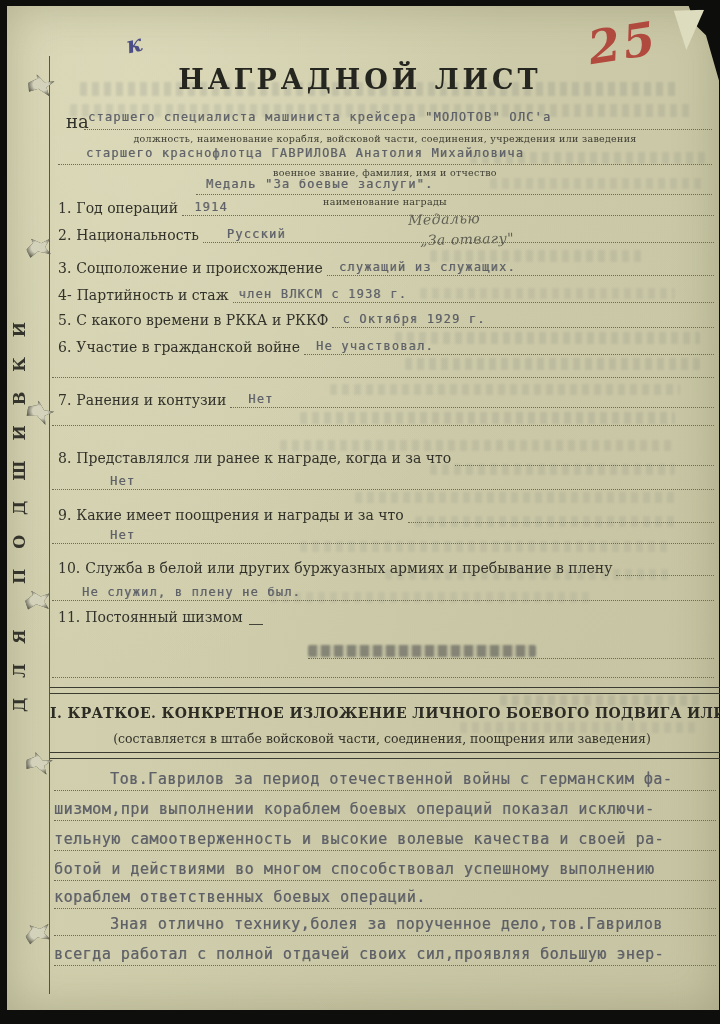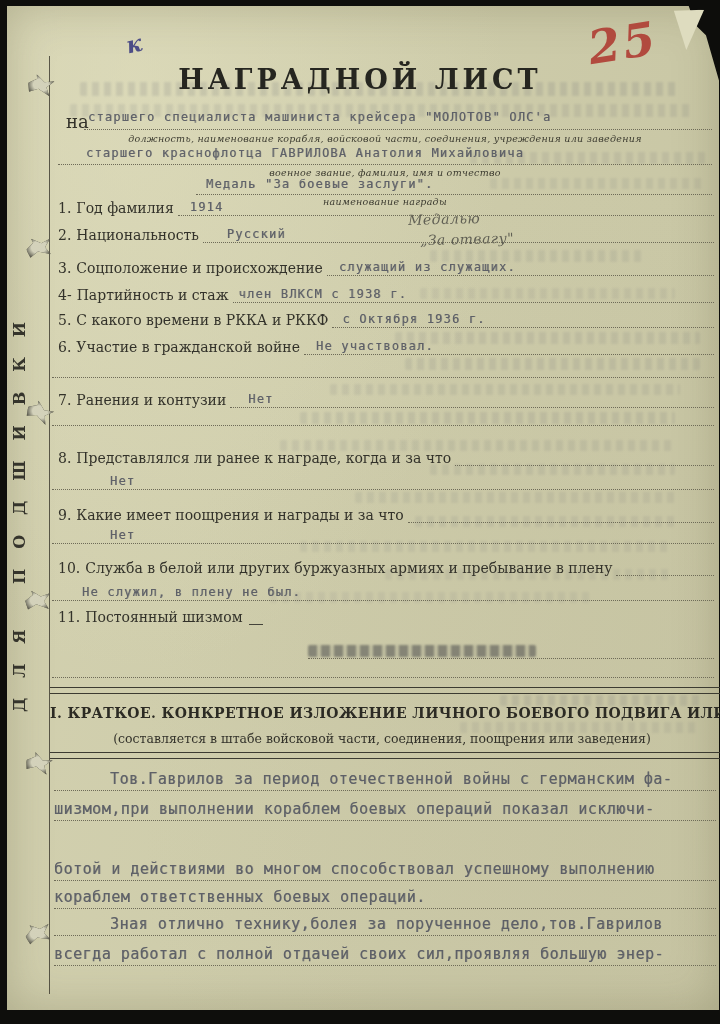--- a/index.html
+++ b/index.html
@@ -40,21 +40,21 @@
     color:var(--red);transform:rotate(-9deg);letter-spacing:3px;opacity:.92;}
   .penmark{position:absolute;left:126px;top:30px;font-size:23px;font-style:italic;font-weight:bold;
     color:var(--blue);transform:rotate(-12deg);opacity:.85;}
   .lbl{position:absolute;font-size:18px;color:var(--ink);white-space:nowrap;}
   .typed{font-family:"DejaVu Sans Mono",monospace;color:var(--typed);opacity:.85;
     letter-spacing:1.2px;font-size:12px;white-space:nowrap;
     text-shadow:.6px 0 0 rgba(75,78,92,.55);}
   .typed.abs{position:absolute;}
   .rule{position:absolute;border-bottom:1.2px dotted var(--dot);height:0;}
   .caption{position:absolute;left:60px;right:10px;text-align:center;
-    font-size:9.5px;color:#3c3b30;letter-spacing:.3px;font-style:italic;}
+    font-size:9.5px;color:#3c3b30;letter-spacing:.3px;}
   .frow{position:absolute;left:58px;right:6px;height:20px;display:flex;align-items:flex-end;}
   .fnum{font-size:14px;color:var(--ink);margin-right:5px;white-space:nowrap;}
   .flabel{font-size:14px;color:var(--ink);white-space:nowrap;}
   .fill{flex:1;position:relative;height:100%;border-bottom:1.2px dotted var(--dot);margin-left:4px;}
   .fill .typed{position:absolute;bottom:1px;}
   .vline{position:absolute;left:52px;right:6px;height:20px;border-bottom:1.2px dotted var(--dot);}
   .vline .typed{position:absolute;bottom:1px;}
   .dash{width:14px;border-bottom:1.6px solid #44433a;margin-left:6px;height:100%;flex:none;}
   .drule{position:absolute;left:50px;right:0;height:5px;
     border-top:1.7px solid #3c3b31;border-bottom:1.7px solid #3c3b31;}
@@ -124,21 +124,21 @@
 
   <span class="typed abs" style="left:206px;top:177px">Медаль "За боевые заслуги".</span>
   <div class="rule" style="left:196px;right:8px;top:194px"></div>
   <div class="caption" style="top:196px">наименование награды</div>
 
   <div class="pencil" style="left:408px;top:211px">Медалью</div>
   <div class="pencil" style="left:420px;top:231px">„За отвагу"</div>
 
   <div class="frow" style="top:196px">
     <span class="fnum">1.</span>
-    <span class="flabel">Год фамилия</span>
+    <span class="flabel">Год операций</span>
     <span class="fill">
         <span class="typed" style="left:12px">1914</span>
       </span>
   </div>
   <div class="frow" style="top:223px">
     <span class="fnum">2.</span>
     <span class="flabel">Национальность</span>
     <span class="fill">
         <span class="typed" style="left:24px">Русский</span>
       </span>
@@ -154,21 +154,21 @@
     <span class="fnum">4-</span>
     <span class="flabel">Партийность и стаж</span>
     <span class="fill">
         <span class="typed" style="left:6px">член ВЛКСМ с 1938 г.</span>
       </span>
   </div>
   <div class="frow" style="top:308px">
     <span class="fnum">5.</span>
     <span class="flabel">С какого времени в РККА и РККФ</span>
     <span class="fill">
-        <span class="typed" style="left:10px">с Октября 1936 г.</span>
+        <span class="typed" style="left:10px">с Октября 1929 г.</span>
       </span>
   </div>
   <div class="frow" style="top:335px">
     <span class="fnum">6.</span>
     <span class="flabel">Участие в гражданской войне</span>
     <span class="fill">
         <span class="typed" style="left:12px">Не участвовал.</span>
       </span>
   </div>
   <div class="vline" style="top:357px"></div>
@@ -216,20 +216,23 @@
   <div class="sect-title" style="top:705px">I. КРАТКОЕ. КОНКРЕТНОЕ ИЗЛОЖЕНИЕ ЛИЧНОГО БОЕВОГО ПОДВИГА ИЛИ ЗАСЛУГ</div>
   <div class="sect-sub" style="top:731px">(составляется в штабе войсковой части, соединения, поощрения или заведения)</div>
   <div class="drule" style="top:752px"></div>
 
   <div class="bline indent" style="top:768px">
       <span class="typed">Тов.Гаврилов за период отечественной войны с германским фа-</span>
     </div>
   <div class="bline" style="top:798px">
       <span class="typed">шизмом,при выполнении кораблем боевых операций показал исключи-</span>
     </div>
+  <div class="bline" style="top:828px">
+      <span class="typed">тельную самоотверженность и высокие волевые качества и своей ра-</span>
+    </div>
   <div class="bline" style="top:858px">
       <span class="typed">ботой и действиями во многом способствовал успешному выполнению</span>
     </div>
   <div class="bline indent" style="top:913px">
       <span class="typed">Зная отлично технику,болея за порученное дело,тов.Гаврилов</span>
     </div>
   <div class="bline" style="top:886px">
       <span class="typed">кораблем ответственных боевых операций.</span>
     </div>
   <div class="bline" style="top:943px">

